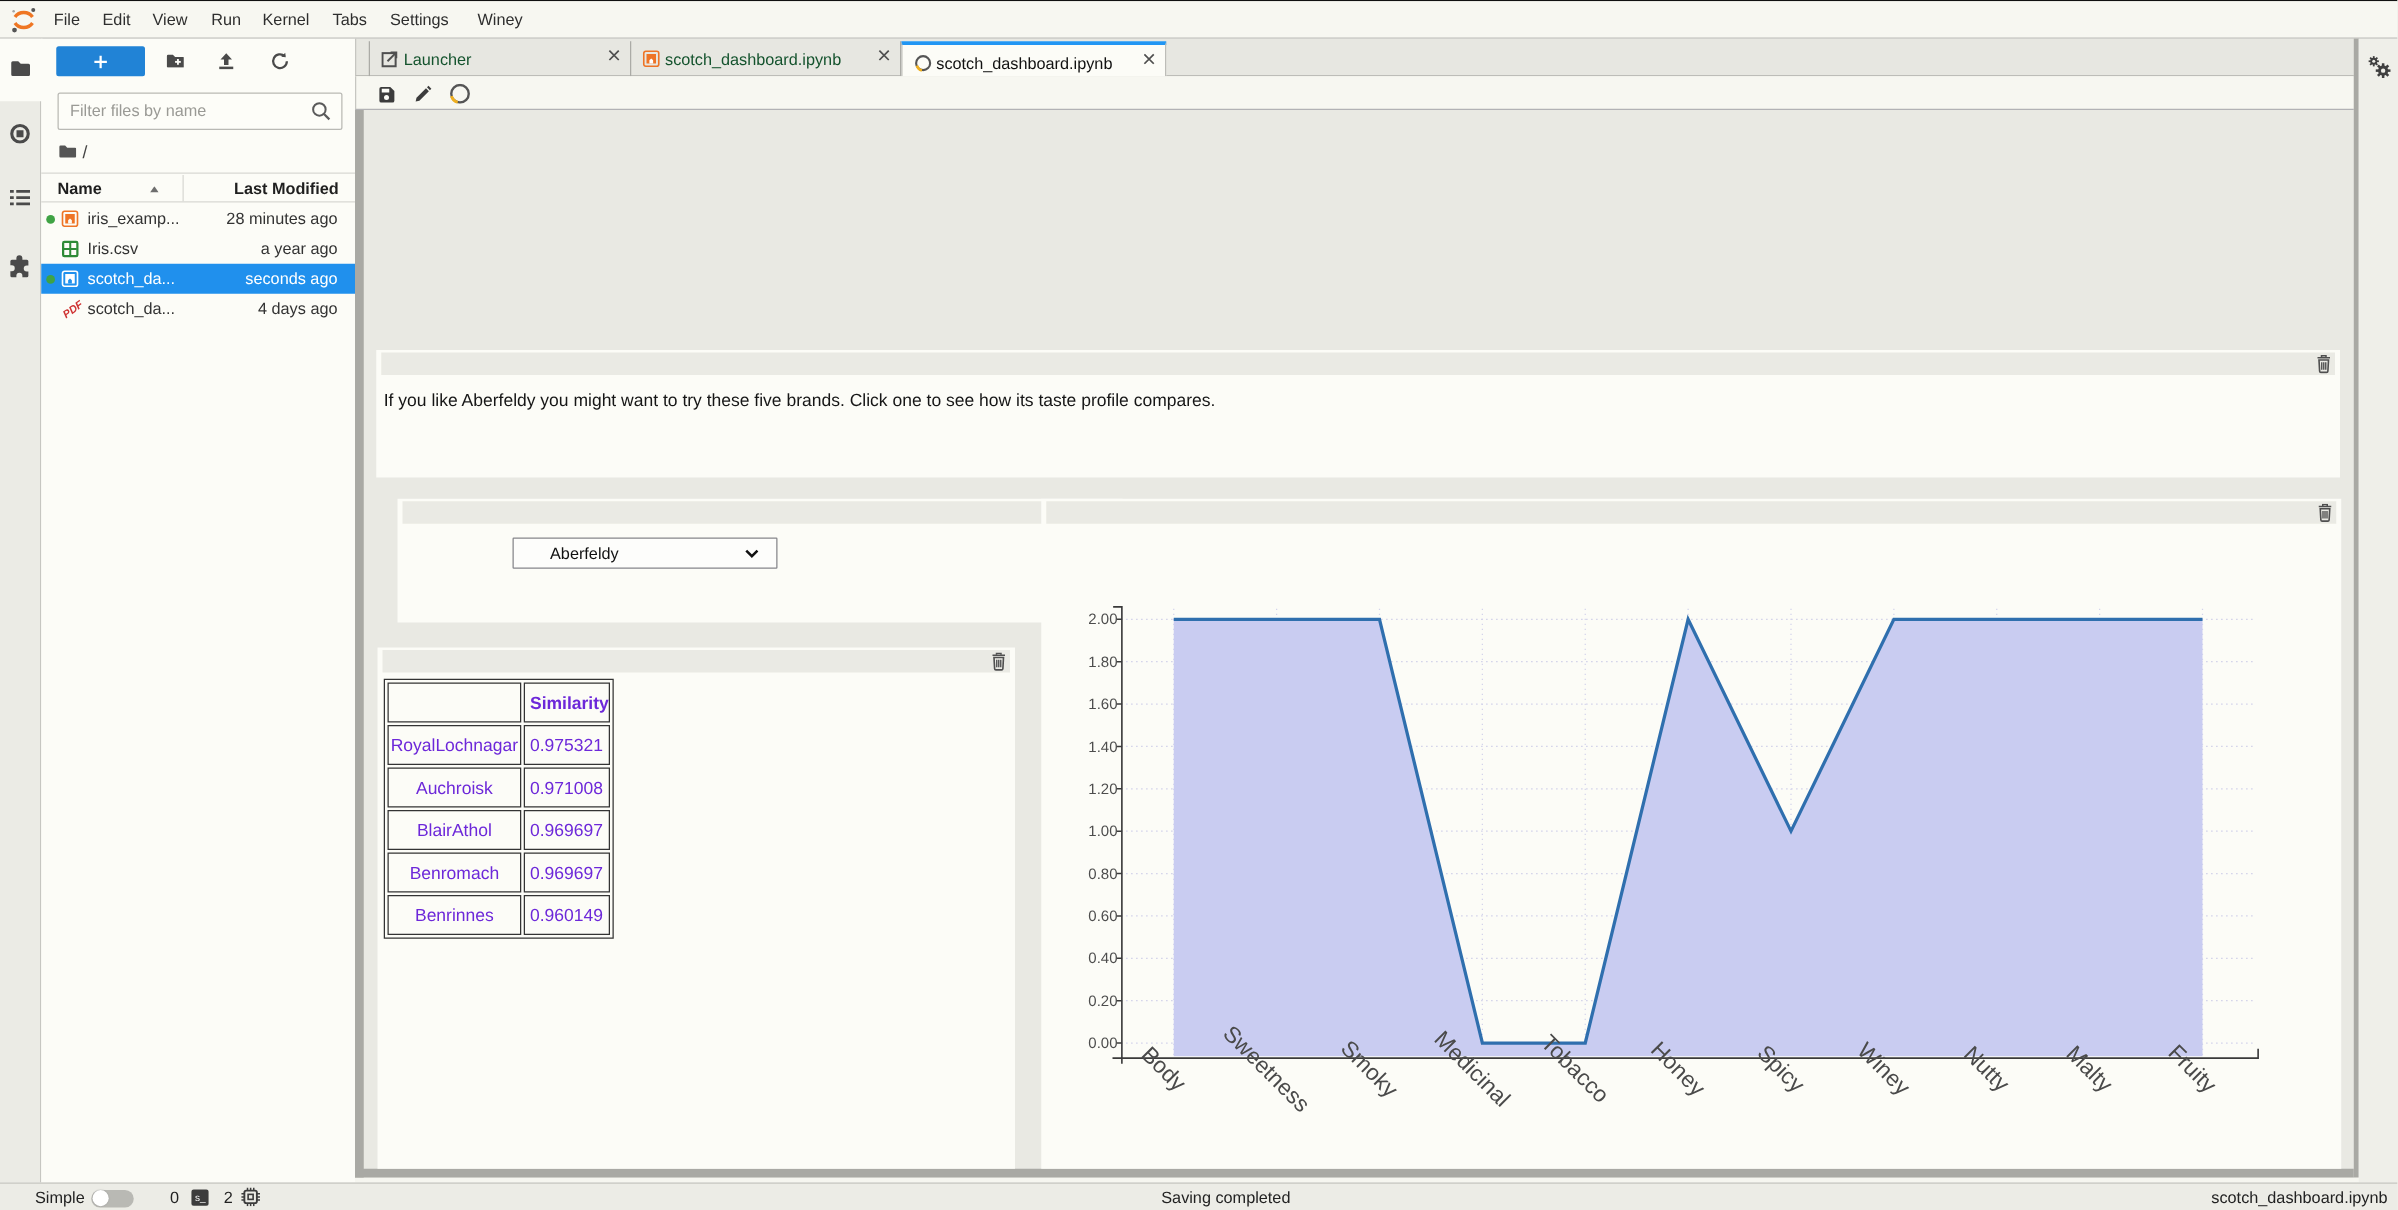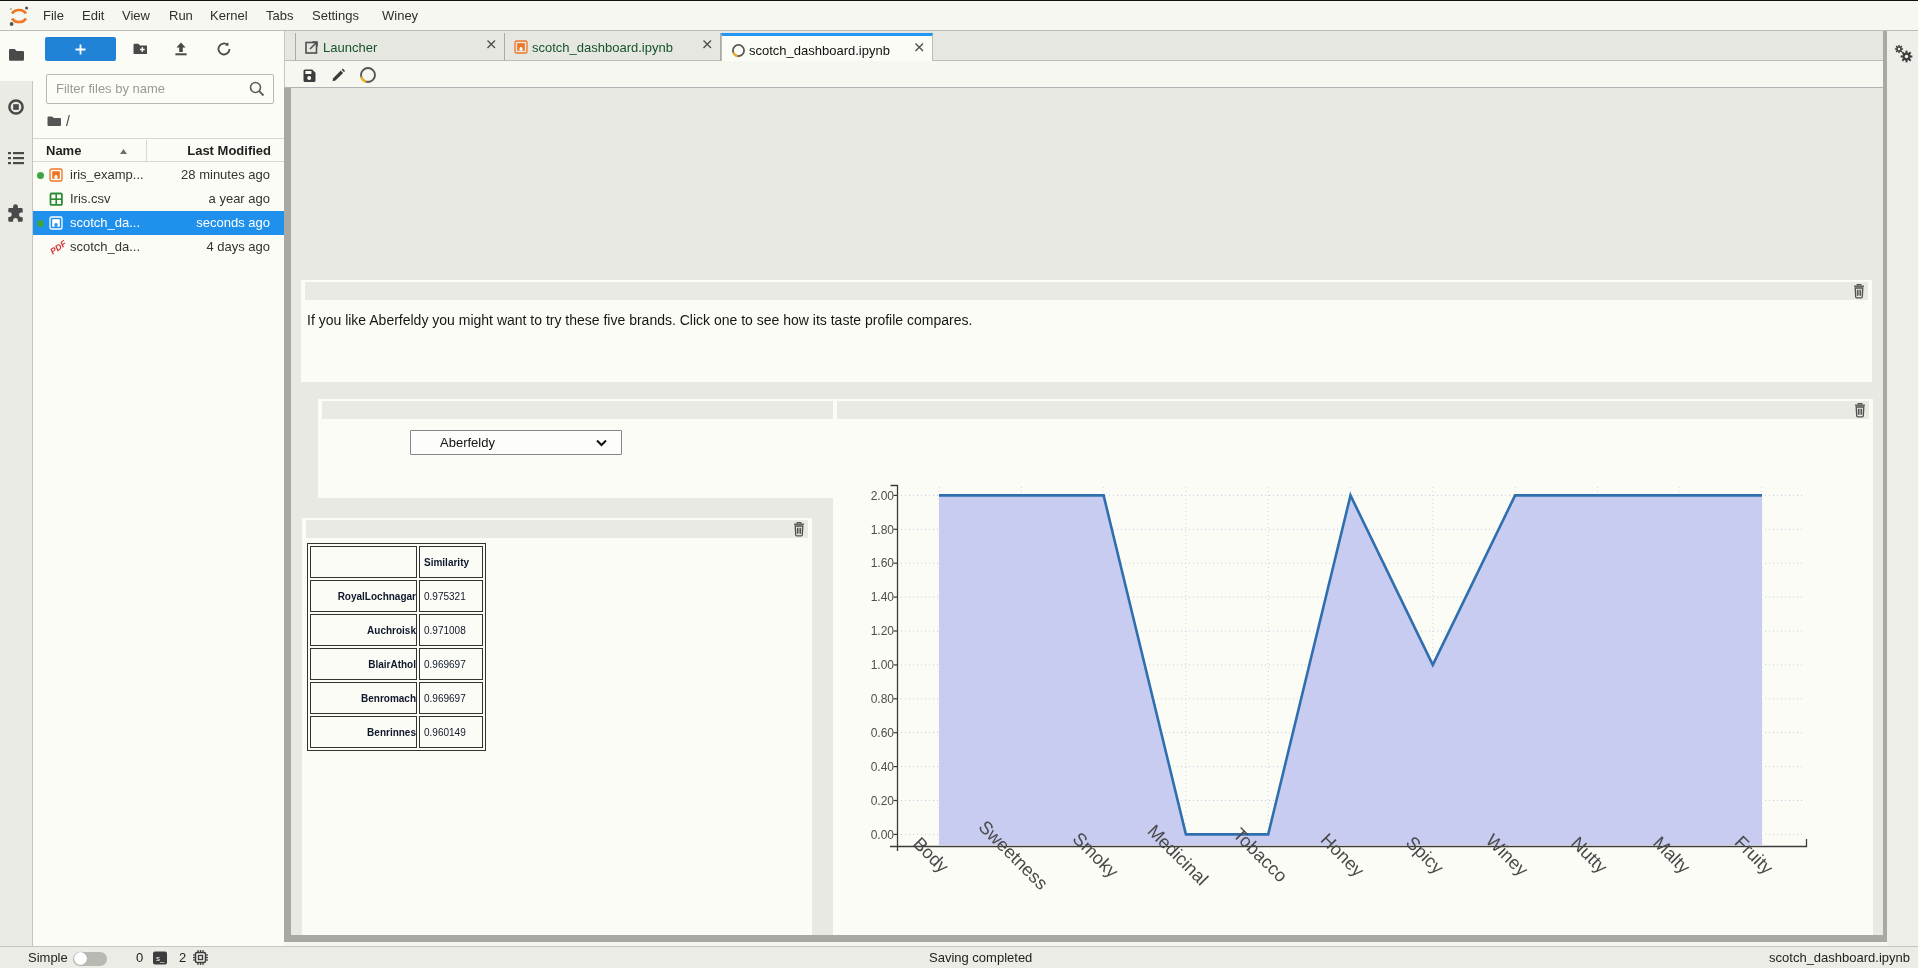--- a/index.html
+++ b/index.html
@@ -34,22 +34,22 @@
 #rightdiv { left:1883px; top:31px; width:4px; height:911px; background:#a9a9a4; }
 #rightstrip { left:1887px; top:31px; width:31px; height:915px; background:#efefe9; }
 .panel { position:absolute; background:#fcfcf7; }
 .phead { position:absolute; left:4px; right:4px; top:2px; height:18px; background:#eaeae4; }
 .trash { position:absolute; right:3px; top:2px; }
 #mdtext { position:absolute; left:6px; top:32px; font-size:14px; color:#161616; }
 #sclabel { position:absolute; right:426px; top:36px; font-size:13px; color:#232323; }
 #scselect { position:absolute; left:92px; top:31px; width:212px; height:25px; border:1px solid #85858a; border-radius:1px; background:#fdfdfb; font-size:13px; color:#111; }
 #scselect .sv { position:absolute; left:9px; top:4px;margin-left:20px; }
 table.sim { border-collapse:separate; border-spacing:2px; border:1px solid #333; background:#fcfcf7; position:absolute; left:5px; top:25px; }
-table.sim td, table.sim th { border:1px solid #333; height:32px; font-size:10px; vertical-align:middle; color:#0f172a; }
-table.sim .c1 { width:107px; text-align:right; font-weight:bold; }
+table.sim td, table.sim th { border:1px solid #333; height:32px; font-size:14px; vertical-align:middle; color:#6d28d9; }
+table.sim .c1 { width:107px; text-align:center; font-weight:normal; }
 table.sim .c2 { width:64px; text-align:left; padding-left:4px; font-weight:normal; }
 table.sim th.c2 { font-weight:bold; }
 #statusbar { left:0; top:946px; width:1918px; height:36px; background:#ecece6; border-top:1px solid #c6c6c1; font-size:13px; color:#222; }
 #statusbar span { position:absolute; top:3px; }
 </style></head><body>
 <div class="abs" id="topline"></div>
 <div class="abs" id="menubar">
 <svg class="abs" style="left:9px;top:4px;" width="20" height="22" viewBox="0 0 20 22">
       <path d="M3,8.6 A8.2,7.5 0 0 1 17,8.6" fill="none" stroke="#ef7623" stroke-width="2.7"></path>
       <path d="M3,13.4 A8.2,7.5 0 0 0 17,13.4" fill="none" stroke="#ef7623" stroke-width="2.7"></path>

